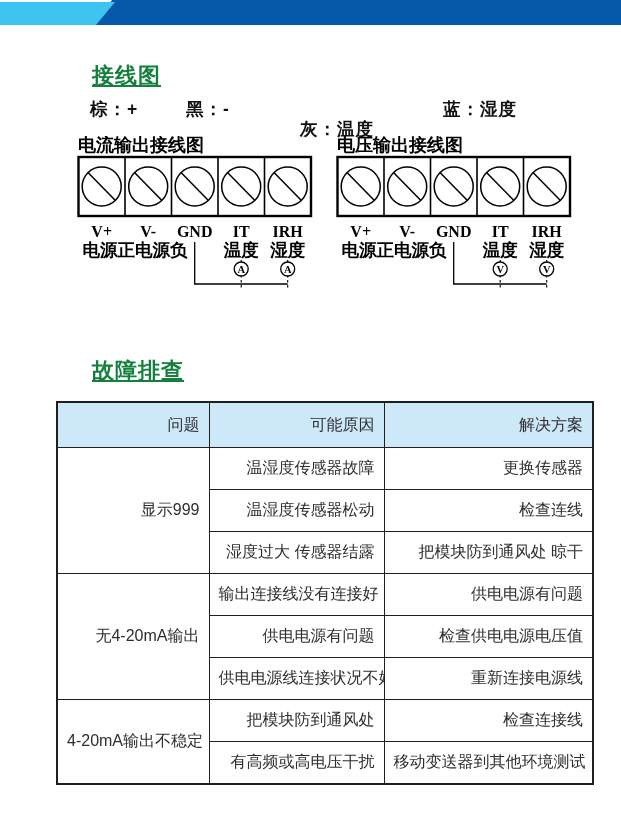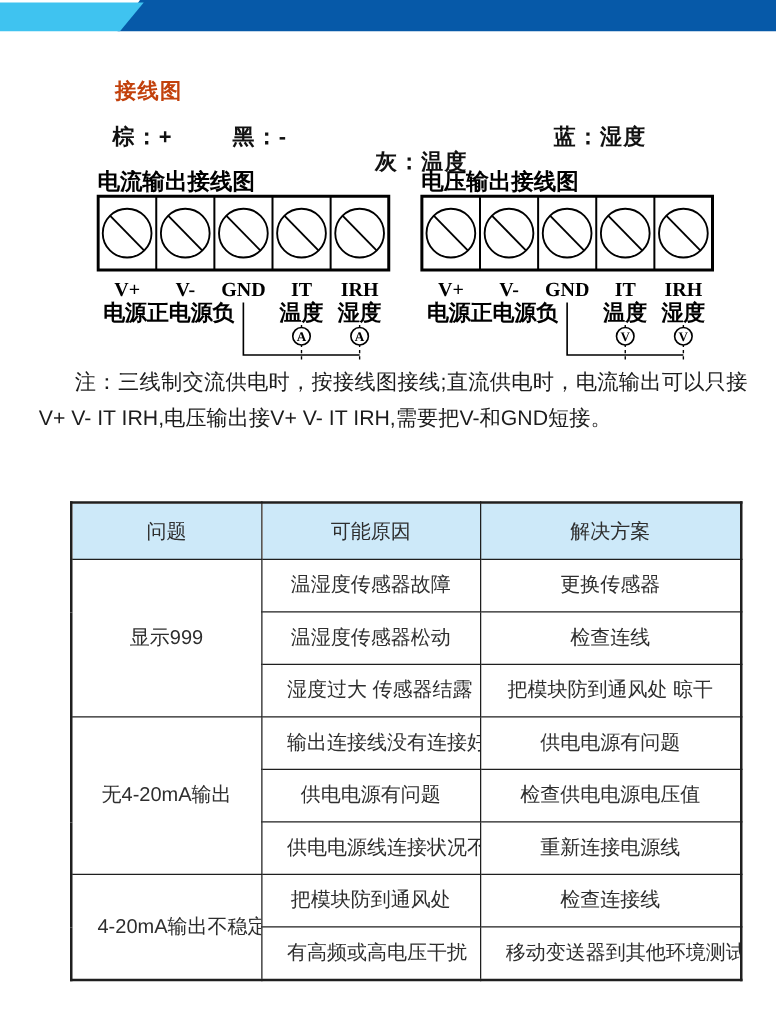--- a/index.html
+++ b/index.html
@@ -4,22 +4,23 @@
 <style>
   html,body{margin:0;padding:0;background:#ffffff;}
   .page{
     position:relative;width:621px;height:816px;background:#ffffff;overflow:hidden;
     font-family:"Liberation Sans","DejaVu Sans",sans-serif;color:#222;
   }
   
   .banner{position:absolute;left:0;top:0;width:621px;height:26px;}
   
   .sec-title{
-    position:absolute;left:92px;font-size:17px;font-weight:bold;color:#c2410c;
+    position:absolute;left:92px;font-size:22px;font-weight:bold;color:#15803d;
     letter-spacing:1px;
+    text-decoration:underline;
   }
   .sec-title.wiring{top:61px;}
   .sec-title.trouble{top:356px;}
   
   .legend{position:absolute;top:97px;left:0;width:621px;height:22px;}
   .legend span{
     position:absolute;font-size:17.5px;font-weight:bold;color:#111;letter-spacing:1px;
   }
   .legend .l0{left:90px;} .legend .l1{left:186px;} .legend .l2{left:300px;margin-top:20px;} .legend .l3{left:443px;}
   
@@ -35,22 +36,22 @@
   .note{
     position:absolute;left:31px;top:291px;width:567px;
     font-size:17px;line-height:29px;color:#1c1c1c;text-align:justify;text-indent:1.7em;
   }
   
   table.ts{
     position:absolute;left:56px;top:401px;border-collapse:collapse;table-layout:fixed;
     width:536px;font-size:16px;color:#2e2e2e;
   }
   table.ts th,table.ts td{
-    border:1.5px solid #1f1f1f;text-align:center;vertical-align:middle;
-    padding:0 20px;overflow:hidden;white-space:nowrap;
+    border:1.5px solid #1f1f1f;text-align:right;vertical-align:middle;
+    padding:0 9px;overflow:hidden;white-space:nowrap;
   }
   table.ts{border:2px solid #1f1f1f;}
   table.ts th{background:#cde9f9;font-weight:normal;height:44px;}
   table.ts td{height:41px;background:#ffffff;}
 </style>
 </head>
 <body>
 
 <div class="page">
 
@@ -143,22 +144,22 @@
         <line x1="164.2" y1="124" x2="164.2" y2="153" stroke-width="1.1" stroke-dasharray="2.5 2.5"></line>
         <line x1="210.7" y1="124" x2="210.7" y2="153" stroke-width="1.1" stroke-dasharray="2.5 2.5"></line>
         <circle cx="164.2" cy="133" r="7" fill="#fff" stroke-width="1.3"></circle>
         <circle cx="210.7" cy="133" r="7" fill="#fff" stroke-width="1.3"></circle>
       </g>
       <text class="dg-meter" x="164.2" y="136.8" text-anchor="middle">V</text>
       <text class="dg-meter" x="210.7" y="136.8" text-anchor="middle">V</text>
     </svg>
   </div>
 
-  <div class="note">注：三线制交流供电时，按接线图接线;直流供电时，电流输出可以只接V+ V- IT IRH,电压输出接V+ V- IT IRH,需要把V-和GND短接。</div>
-
+
+  <div class="sec-title trouble">故障排查</div>
 
   <table class="ts">
     <colgroup>
       <col style="width:152px">
         <col style="width:175px">
         <col style="width:209px">
     </colgroup>
     <thead>
       <tr>
         <th>问题</th>

